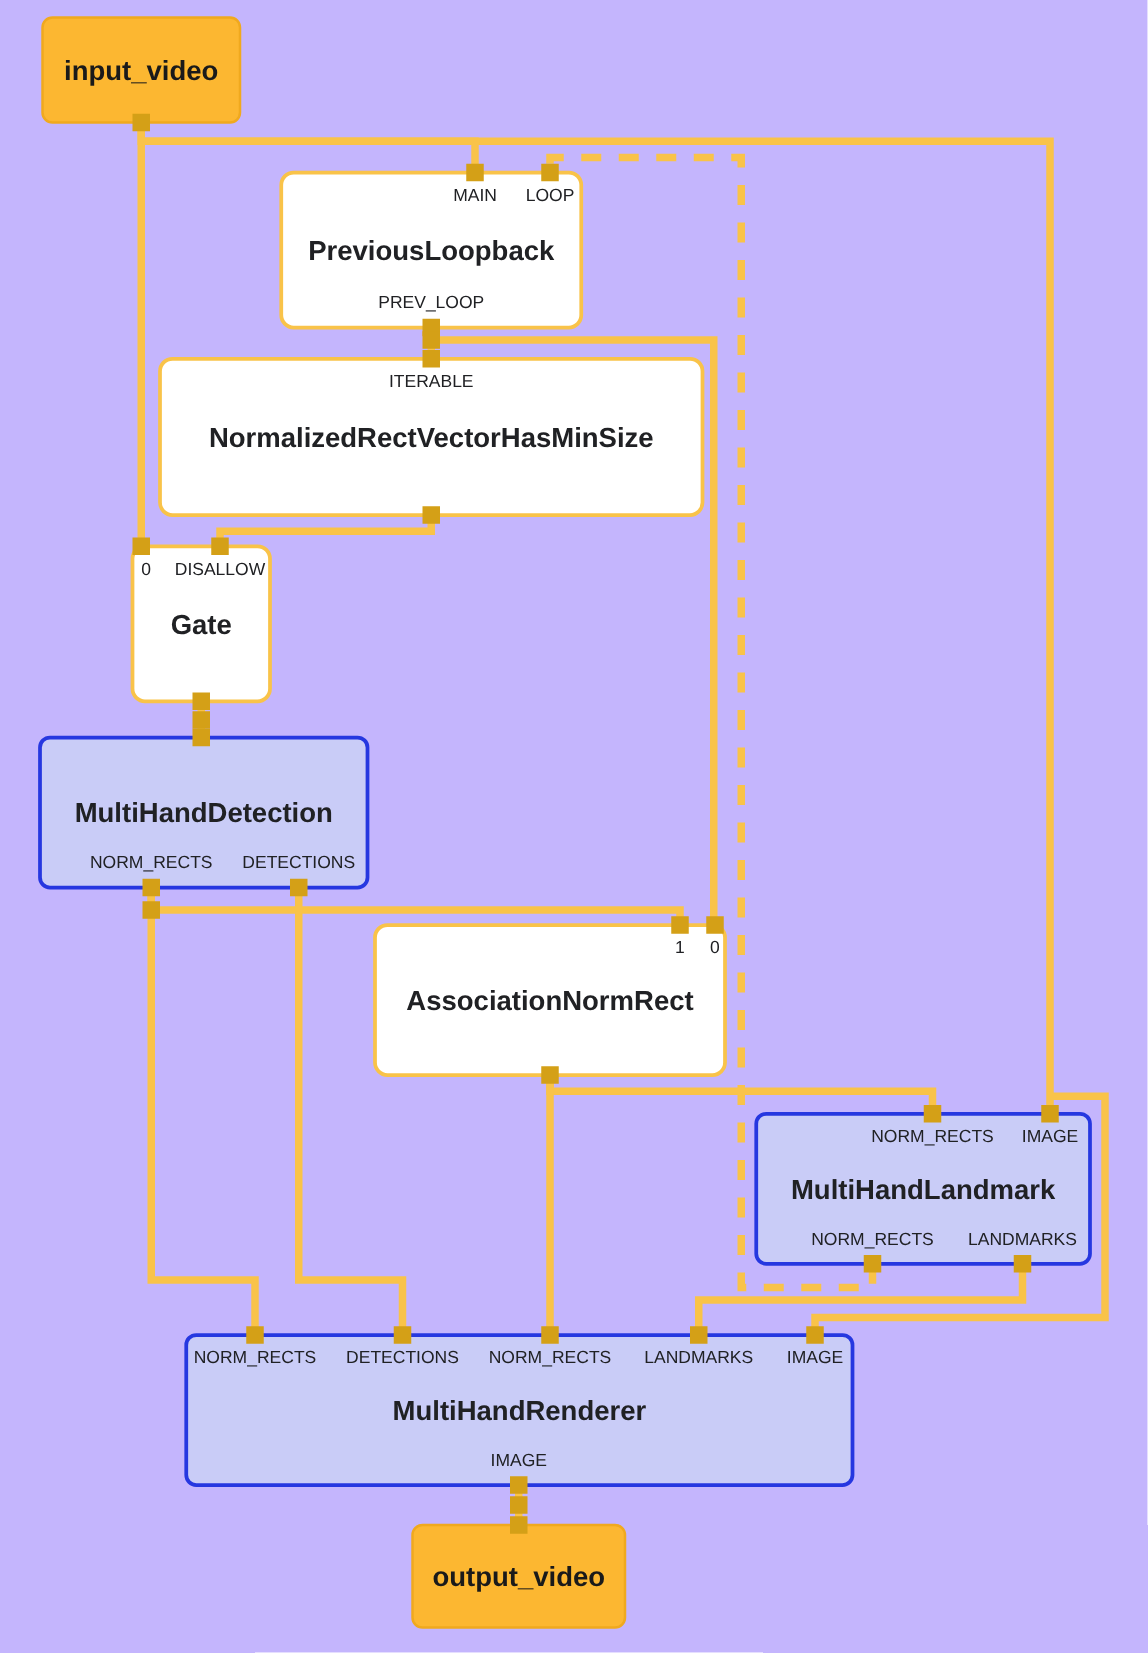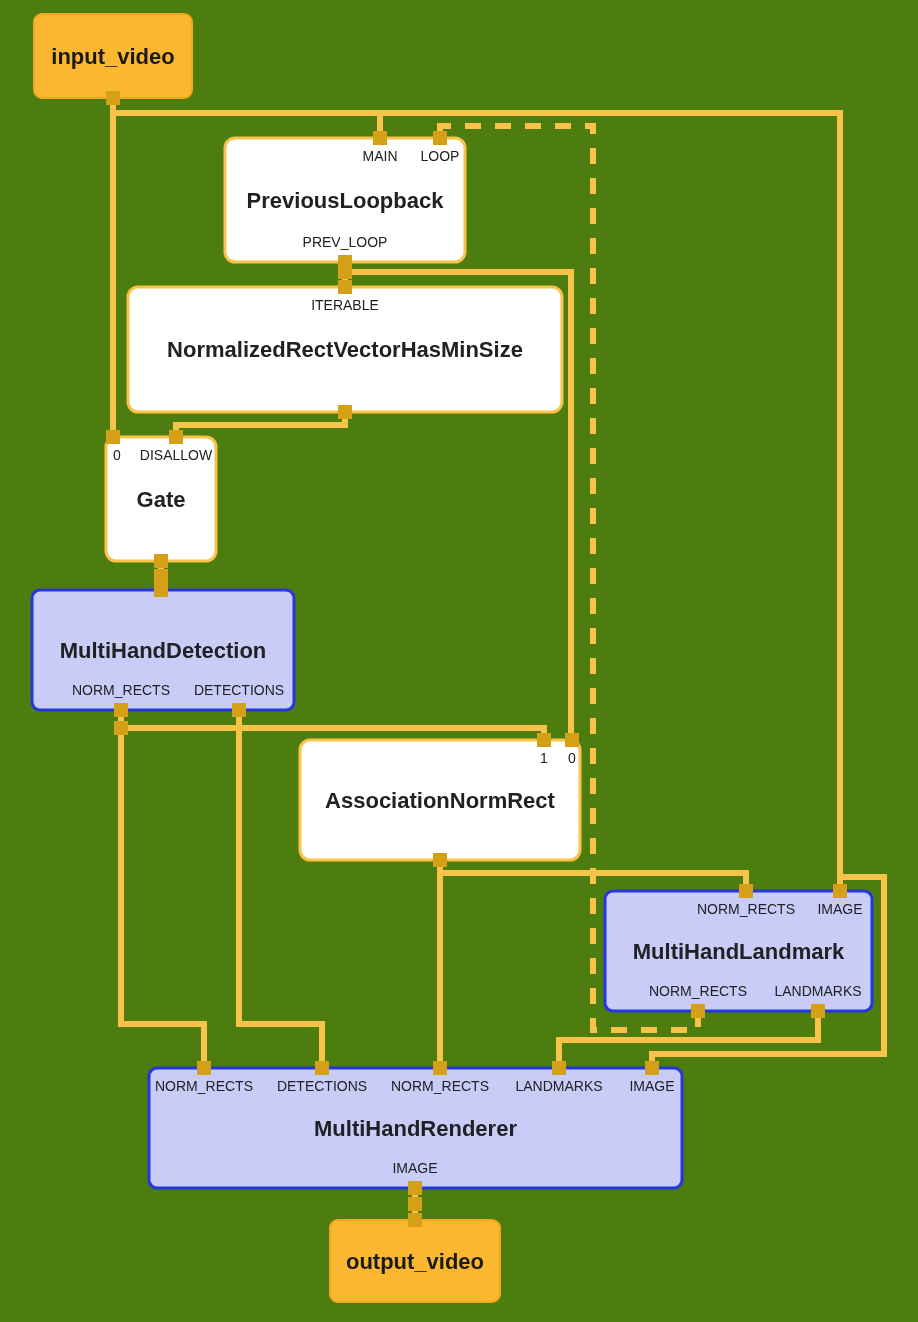--- a/index.html
+++ b/index.html
@@ -1,17 +1,17 @@
 <!DOCTYPE html>
 <html><head>
 <meta charset="utf-8">
 <style>
   html,body{margin:0;padding:0;background:#ffffff;}
   body{font-family:"Liberation Sans",sans-serif;}
-  #stage{position:relative;width:918px;height:1322px;background:#4d7c0f;overflow:hidden;}
+  #stage{position:relative;width:918px;height:1322px;background:#c4b5fd;overflow:hidden;}
   svg{position:absolute;left:0;top:0;width:918px;height:1322px;}
   .node-title{font-weight:bold;fill:#202124;text-anchor:middle;dominant-baseline:middle;}
   .port-label{font-size:14px;fill:#202124;dominant-baseline:middle;}
   .io-title{font-weight:bold;fill:#1a1a1a;text-anchor:middle;dominant-baseline:middle;font-size:22px;}
 </style>
 </head>
 <body>
 
 <div id="stage">
   <svg id="diagram" viewBox="0 0 918 1322">

